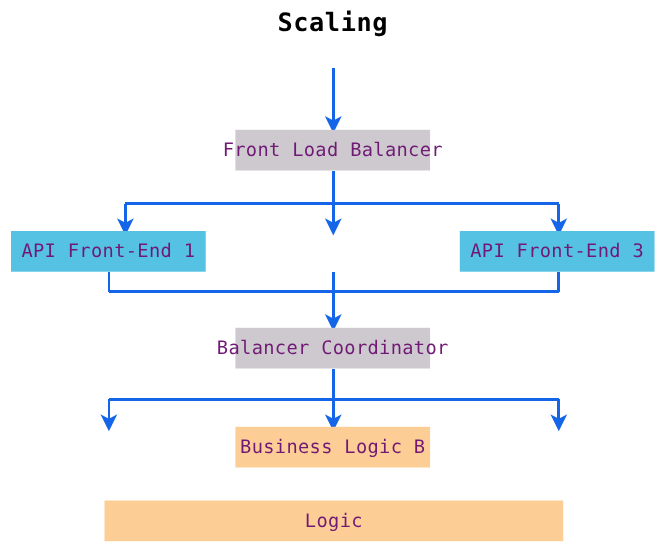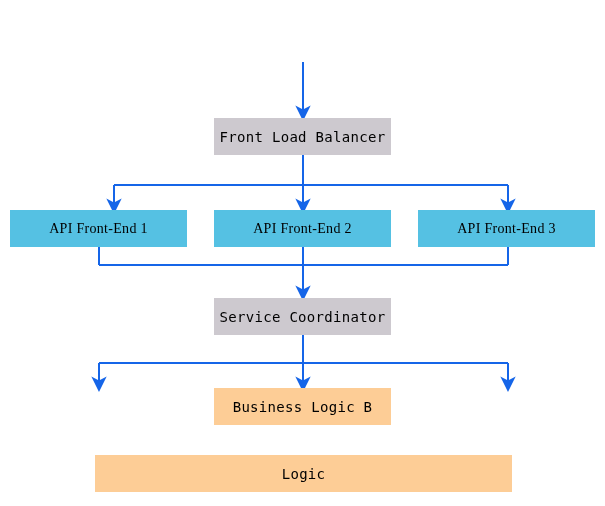--- a/index.html
+++ b/index.html
@@ -30,45 +30,46 @@
     font-size: 23px;
     font-weight: bold;
     color: #000000;
     letter-spacing: 0.5px;
   }
   .node {
     position: absolute;
     display: flex;
     align-items: center;
     justify-content: center;
-    color: #000000;
+    color: #701a75;
     font-family: "DejaVu Sans Mono", "Liberation Mono", monospace;
-    font-size: 14px;
+    font-size: 17px;
     letter-spacing: 0.3px;
     box-sizing: border-box;
     text-align: center;
     white-space: nowrap;
   }
   .node-gray   { background: #cdc9cf; }
-  .node-blue   { background: #55c1e3; font-family: Liberation Serif, serif; }
+  .node-blue   { background: #55c1e3; }
   .node-orange { background: #fdcd96; }
 
   svg.edges {
     position: absolute;
     left: 0; top: 0;
     width: 605px;
     height: 506px;
     overflow: visible;
   }
 </style>
 </head>
 <body>
 
 <div id="diagram-root">
 
+  <div class="title">Scaling</div>
 
   <svg class="edges" viewBox="0 0 605 506" xmlns="http://www.w3.org/2000/svg">
     <defs>
       <marker id="arrowhead" markerWidth="8" markerHeight="8" refX="3.2" refY="4" orient="auto" markerUnits="strokeWidth">
         <path d="M0.5,0.8 L7,4 L0.5,7.2 L2.2,4 Z" fill="#1565e8"></path>
       </marker>
     </defs>
 
     <g stroke="#1565e8" stroke-width="2.4" fill="none" shape-rendering="crispEdges">
 
@@ -92,25 +93,24 @@
       <path d="M99,363 L99,383" marker-end="url(#arrowhead)"></path>
       <path d="M303,363 L303,383" marker-end="url(#arrowhead)"></path>
       <path d="M508,363 L508,383" marker-end="url(#arrowhead)"></path>
     </g>
   </svg>
 
   <div class="node node-gray" style="left:214px; top:118px; width:177px; height:37px;">Front Load Balancer</div>
 
   <div class="node node-blue" style="left:10px; top:210px; width:177px; height:37px;">API Front-End 1</div>
 
-  <div class="node node-blue" style="left:214px; top:210px; width:177px; height:37px;">API Front-End 2</div>
 
   <div class="node node-blue" style="left:418px; top:210px; width:177px; height:37px;">API Front-End 3</div>
 
-  <div class="node node-gray" style="left:214px; top:298px; width:177px; height:37px;">Service Coordinator</div>
+  <div class="node node-gray" style="left:214px; top:298px; width:177px; height:37px;">Balancer Coordinator</div>
 
 
   <div class="node node-orange" style="left:214px; top:388px; width:177px; height:37px;text-align:right;">Business Logic B</div>
 
 
   <div class="node node-orange" style="left:95px; top:455px; width:417px; height:37px;">Logic</div>
 
 </div>
 
 </body></html>

